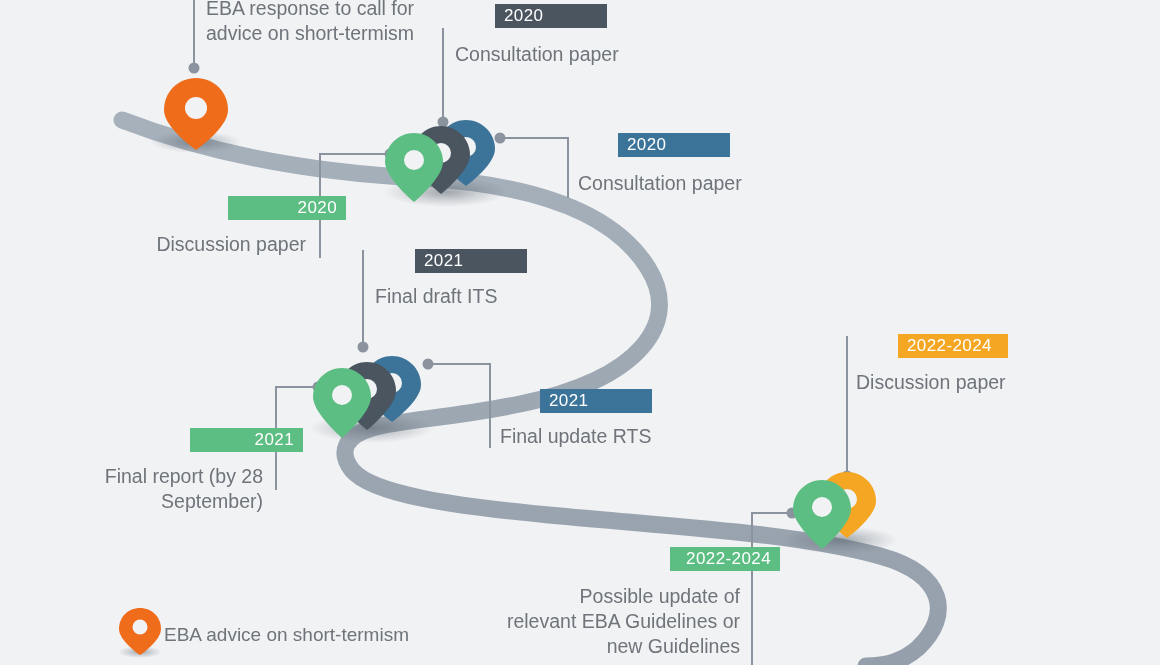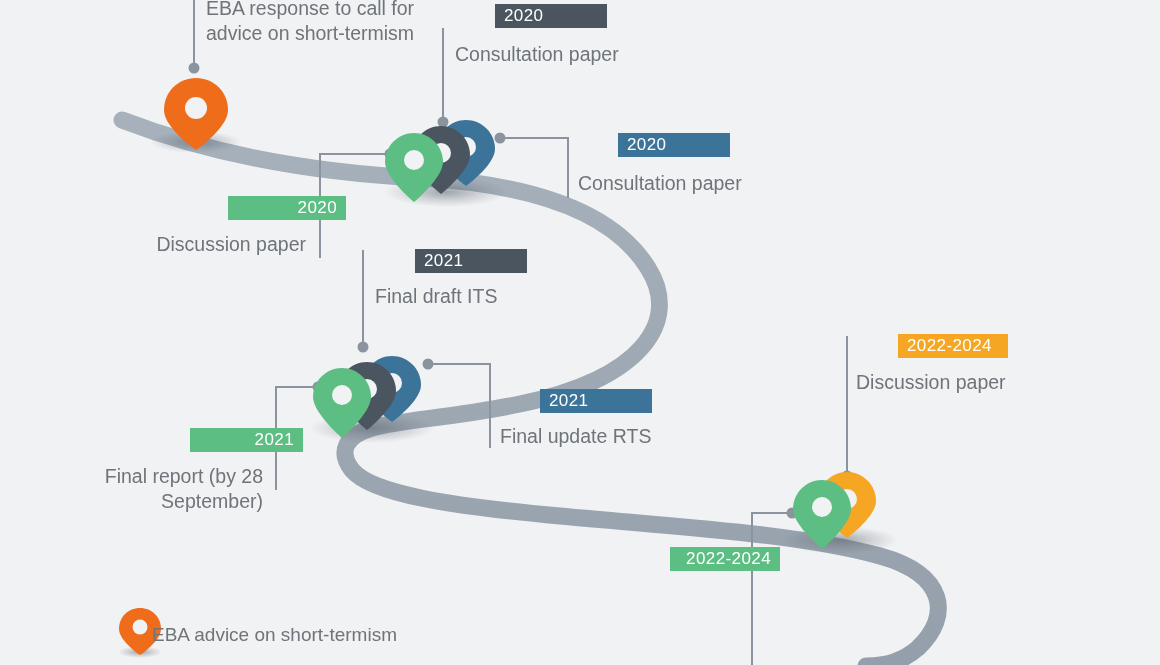--- a/index.html
+++ b/index.html
@@ -175,16 +175,19 @@
   <div class="badge blue left" style="left:500px;top:389px;width:112px;">2021</div>
   <div class="caption" style="left:500px;top:424px;">Final update RTS</div>
 
   <div class="badge green right" style="left:150px;top:428px;width:113px;">2021</div>
   <div class="caption right" style="left:20px;top:464px;width:243px;">Final report (by 28 September)</div>
 
   <div class="badge orange left" style="left:858px;top:334px;width:110px;">2022-2024</div>
   <div class="caption" style="left:856px;top:370px;">Discussion paper</div>
 
   <div class="badge green right" style="left:630px;top:547px;width:110px;">2022-2024</div>
+  <div class="caption right" style="left:450px;top:584px;width:290px;">Possible update of
+relevant EBA Guidelines or
+new Guidelines</div>
 
-  <div class="legend-label" style="left:152px;top:624px;">EBA advice on short-termism</div>
+  <div class="legend-label" style="left:164px;top:624px;">EBA advice on short-termism</div>
 
 </div>
 
 </body></html>

